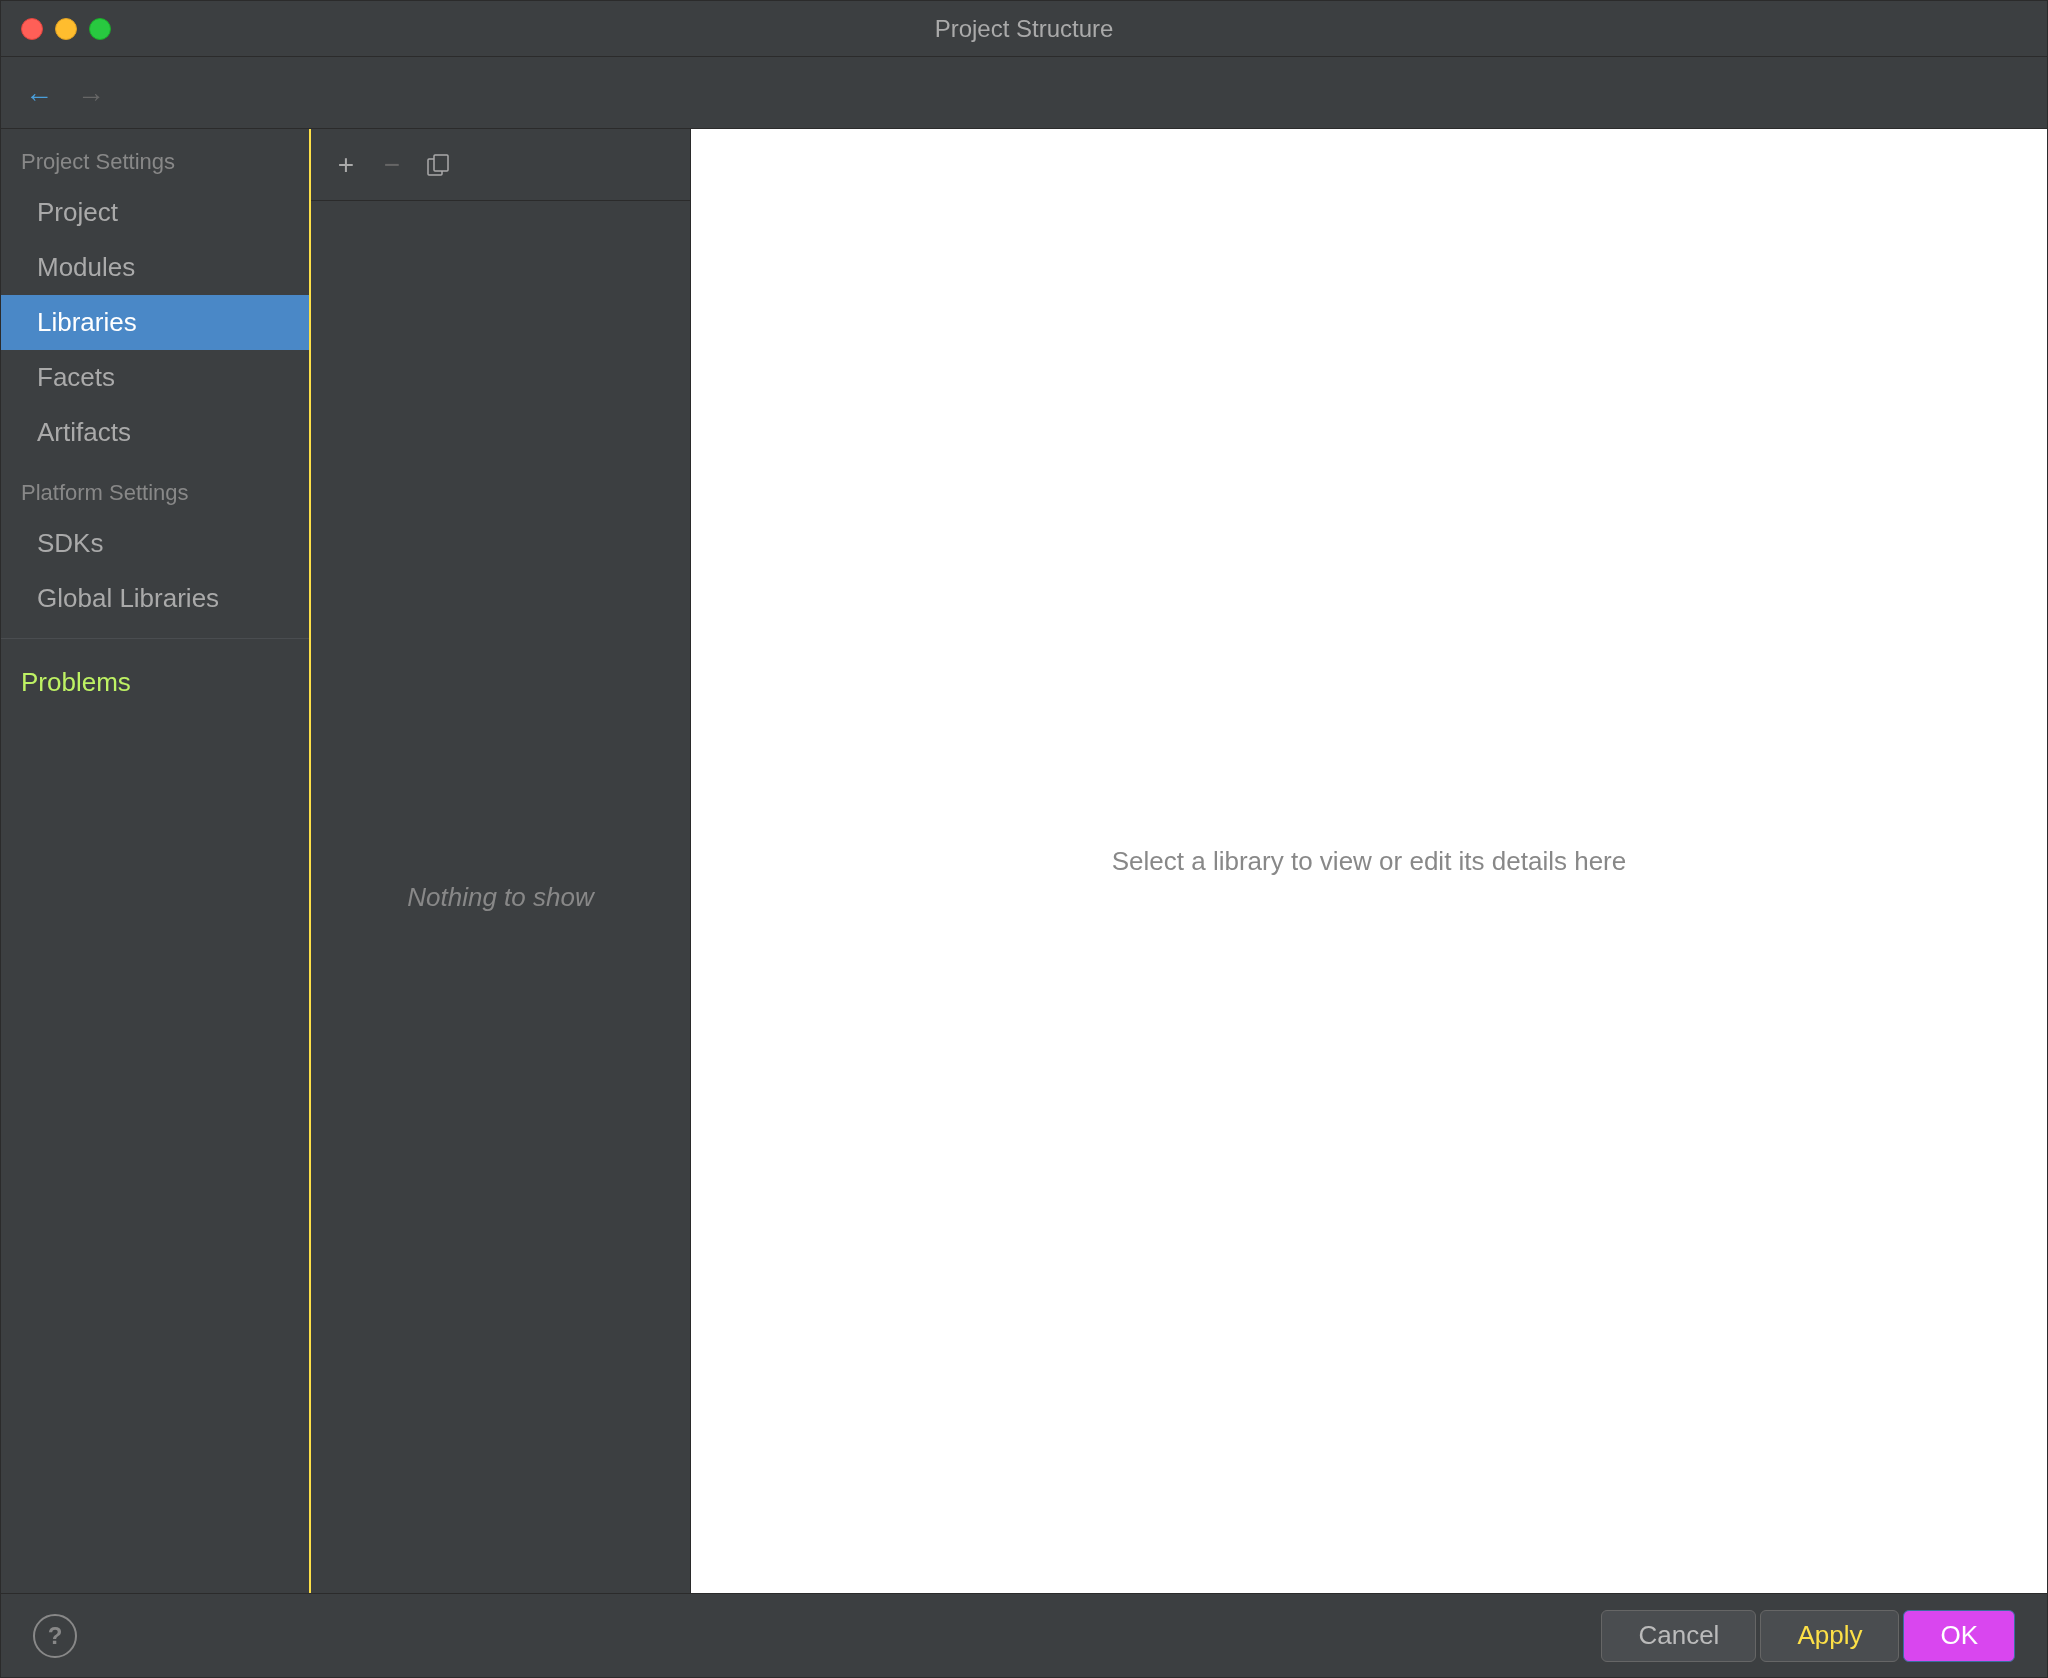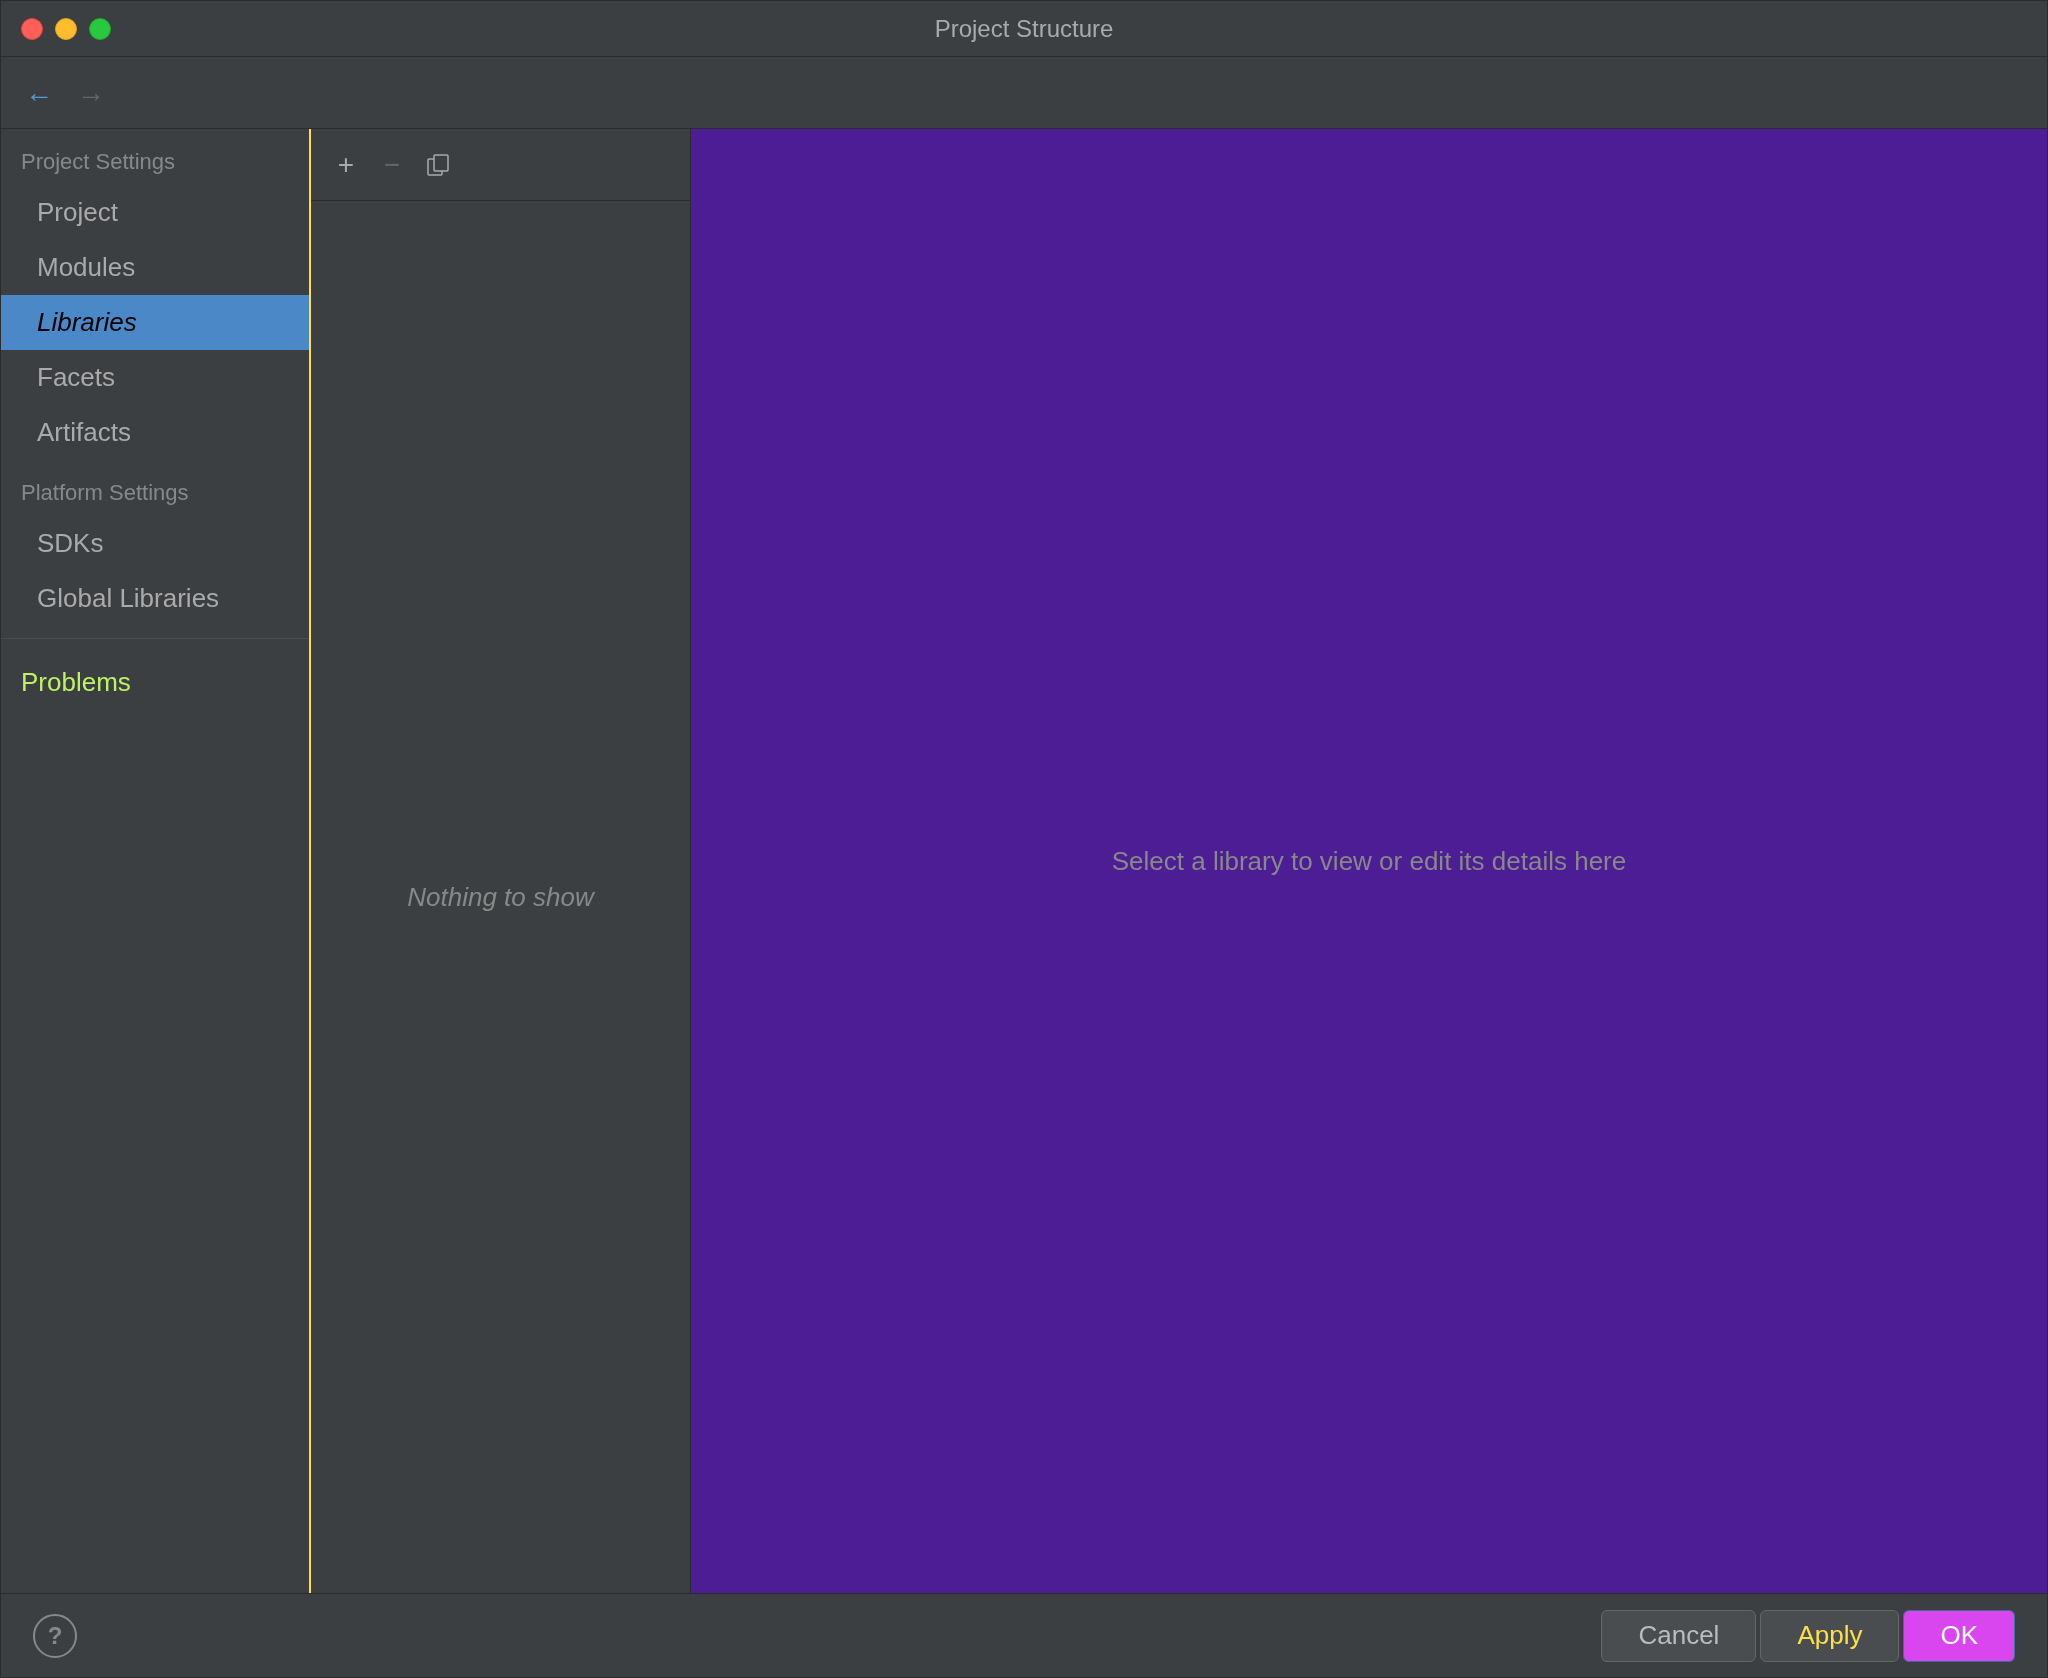--- a/index.html
+++ b/index.html
@@ -118,22 +118,21 @@
 
     .sidebar-item {
       padding: 12px 20px 12px 36px;
       font-size: 26px;
       color: #aaaaaa;
       cursor: pointer;
     }
 
     .sidebar-item.active {
       background: #4a88c7;
-      color: #000000;
-      font-style: italic;
+      color: #ffffff;
     }
 
     .sidebar-divider {
       height: 1px;
       background: #4a4d50;
       margin: 12px 0;
     }
 
     .sidebar-problems {
       padding: 12px 20px 12px 20px;
@@ -186,21 +185,21 @@
       align-items: center;
       justify-content: center;
       color: #888888;
       font-size: 26px;
       font-style: italic;
     }
 
     
     .right-panel {
       flex: 1;
-      background: #4c1d95;
+      background: #ffffff;
       display: flex;
       align-items: center;
       justify-content: center;
     }
 
     .select-hint {
       color: #888888;
       font-size: 26px;
     }
 

